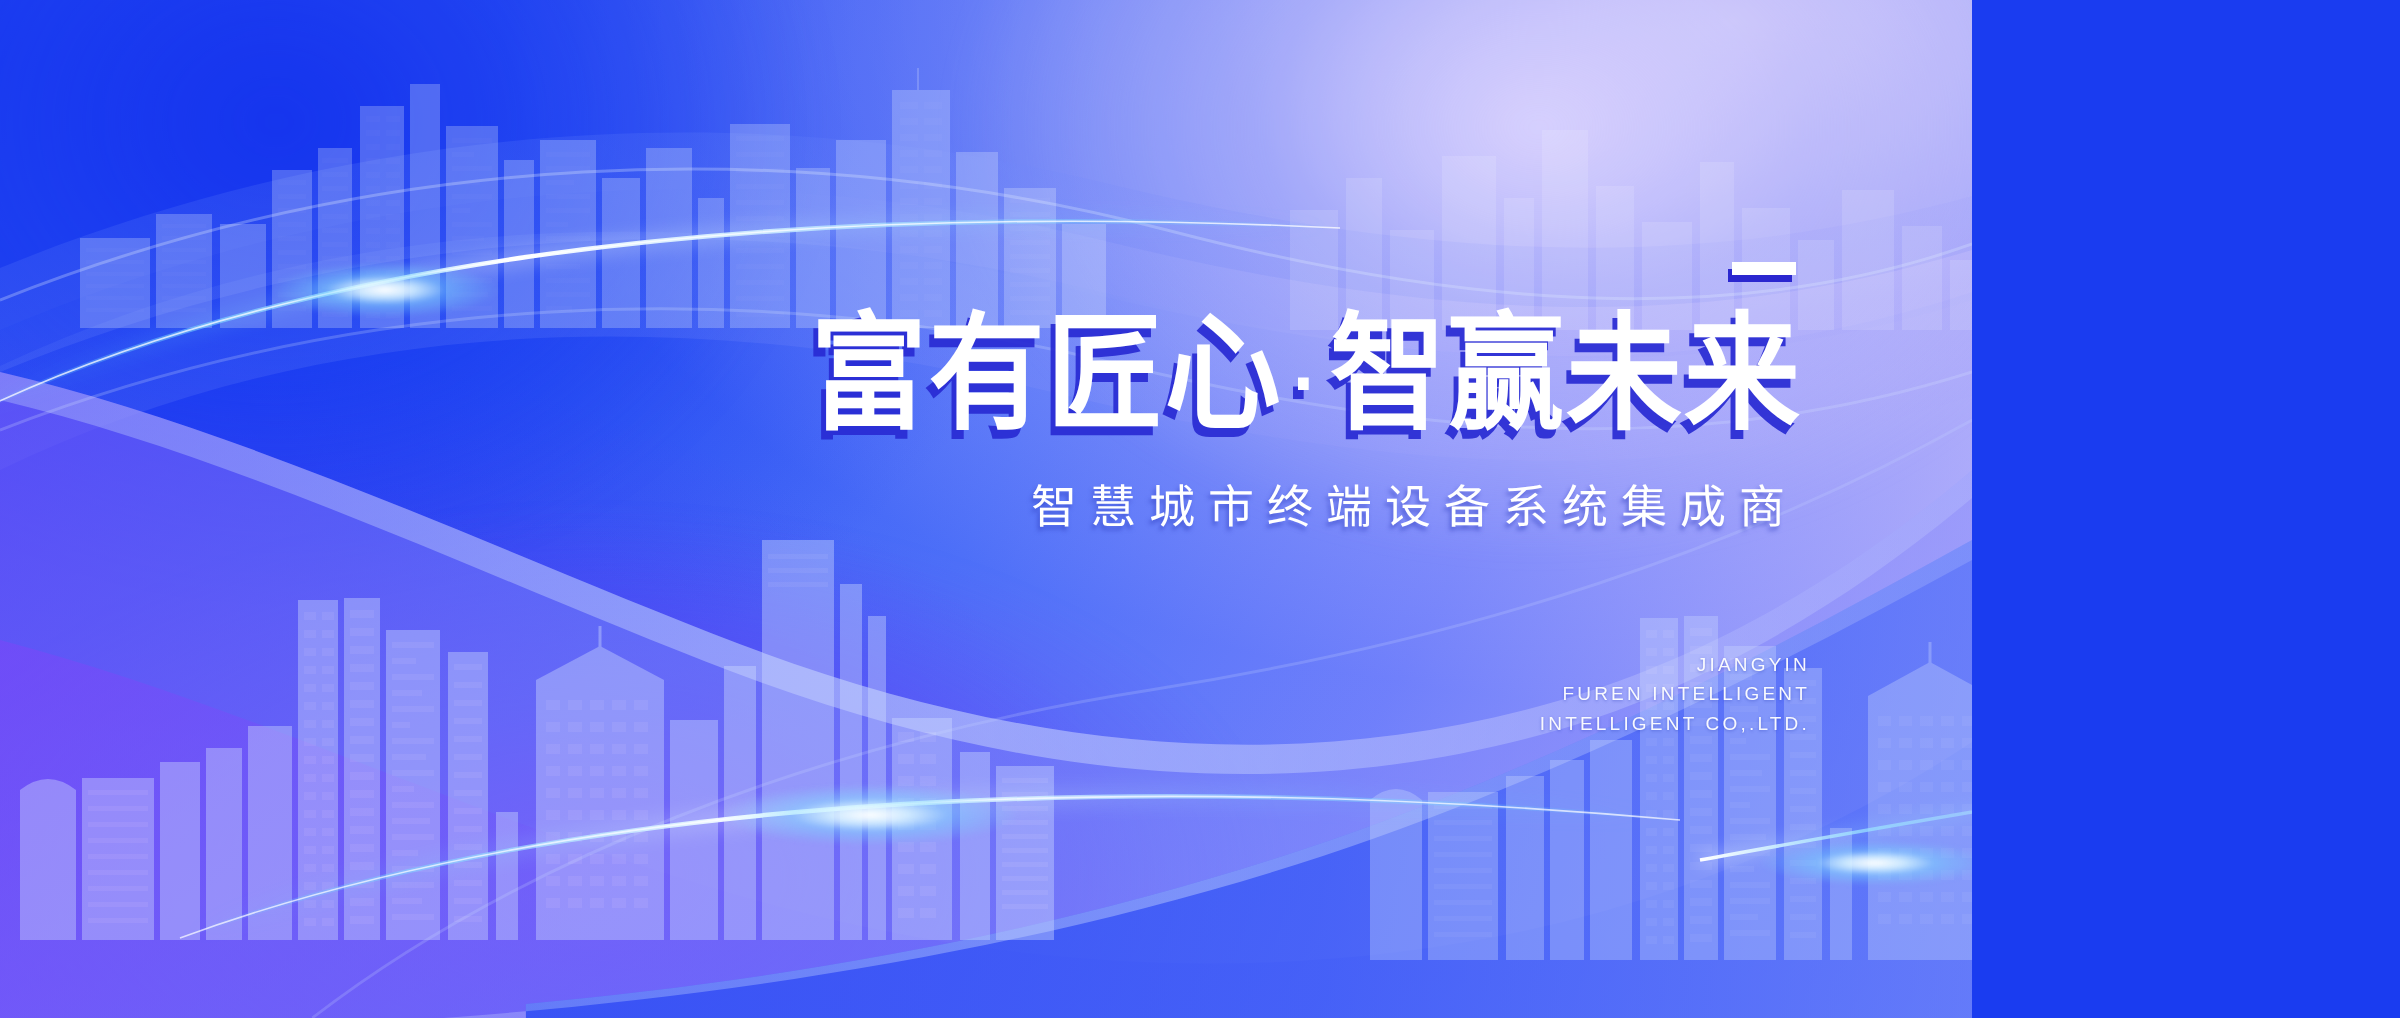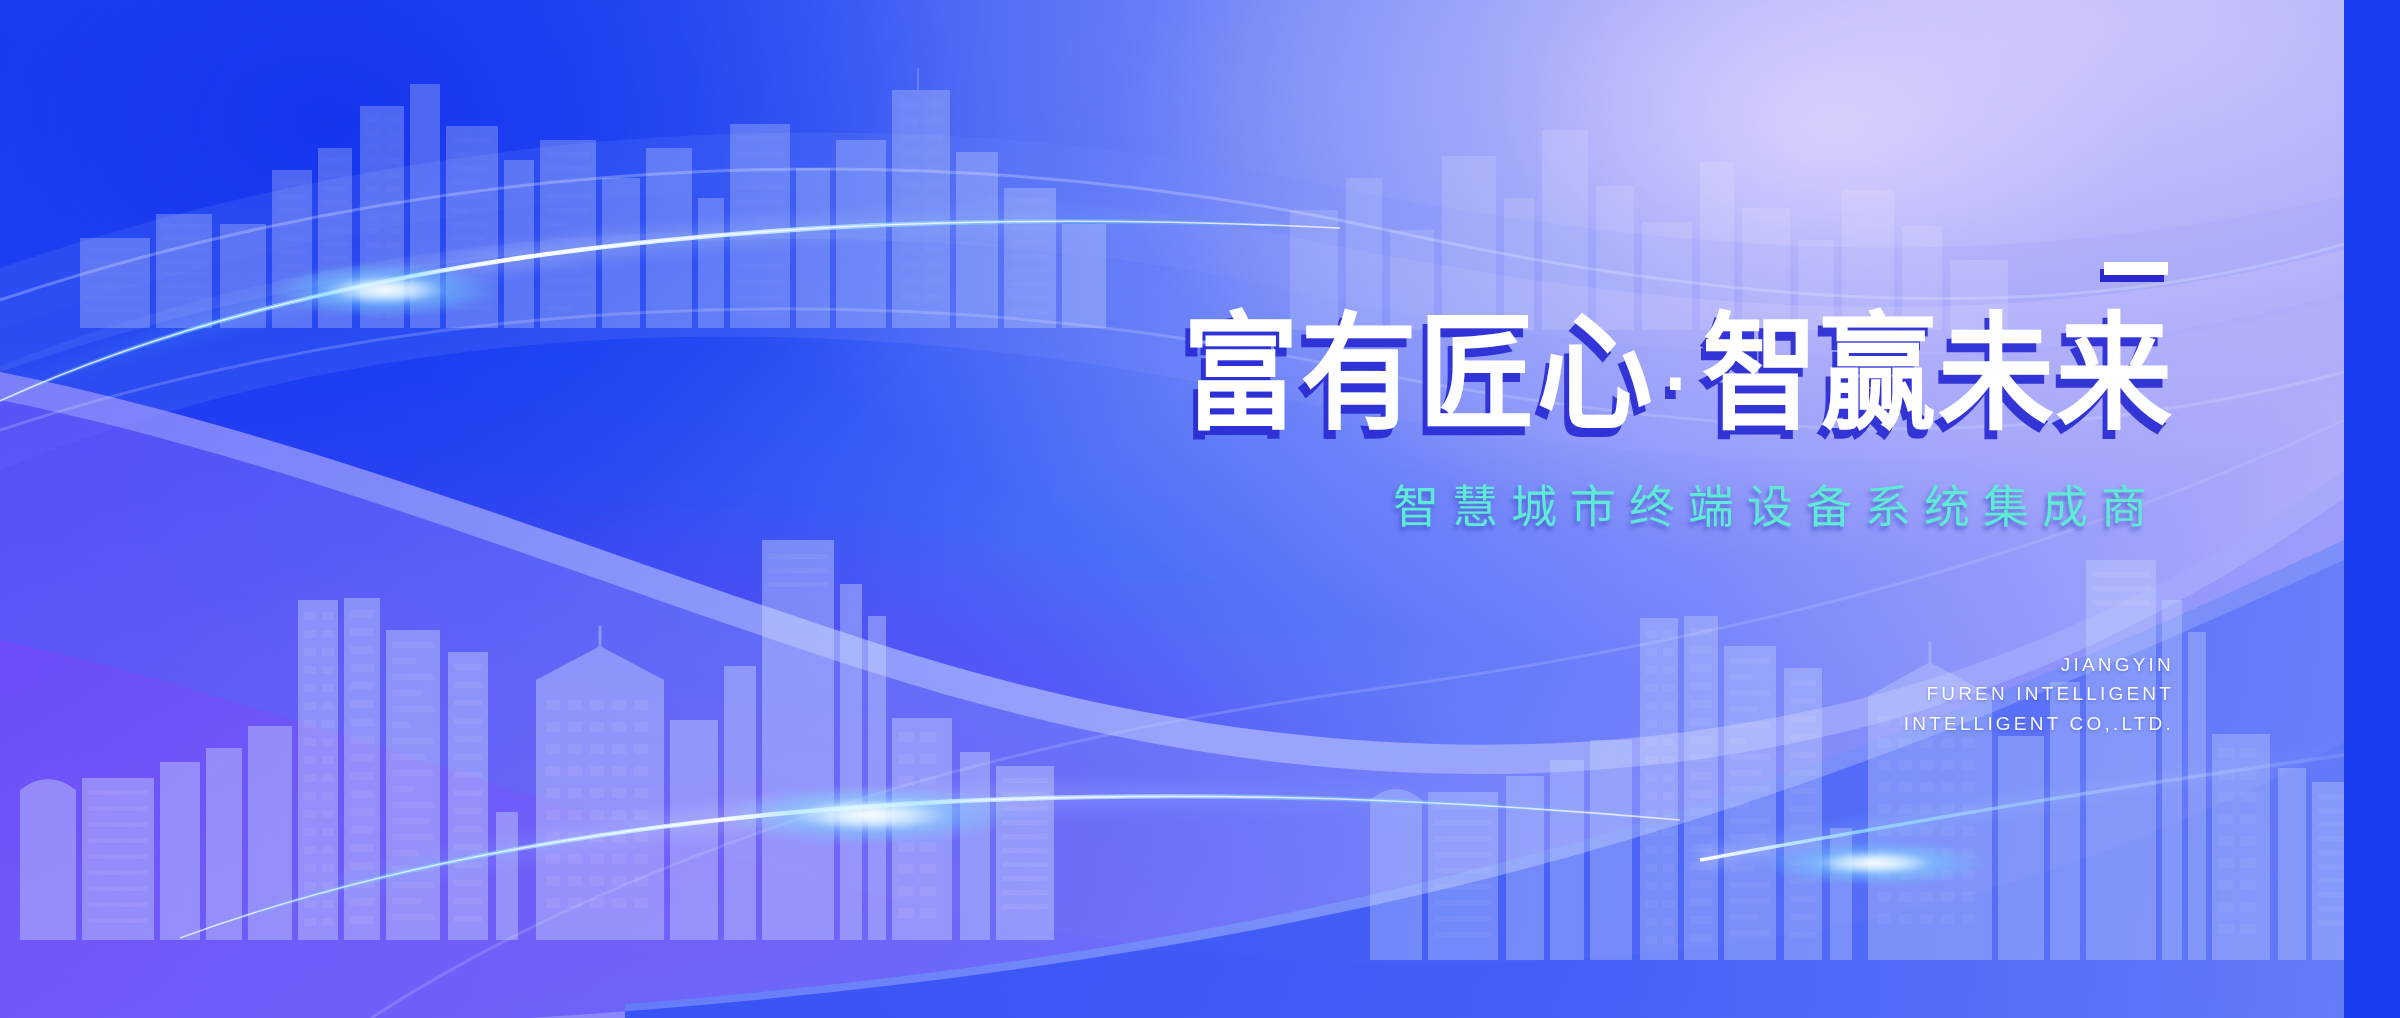--- a/index.html
+++ b/index.html
@@ -1,21 +1,21 @@
 <!DOCTYPE html>
 <html lang="zh-CN"><head>
 <meta charset="utf-8">
 <title>Banner</title>
 <style>
   html,body{margin:0;padding:0;background:#1a3cf0;}
   *{box-sizing:border-box;}
 
   .stage{
     position:relative;
-    width:2344px;
+    width:1972px;
     height:1018px;
     overflow:hidden;
     font-family:"Liberation Sans","DejaVu Sans",sans-serif;
     background:#2a4ef5;
   }
 
   
   .bg-base{
     position:absolute; inset:0;
     background:
@@ -100,33 +100,33 @@
     transform:scaleY(1.1);
     transform-origin:right center;
   }
   .headline .mid-dot{
     font-size:76px;
     padding:0 10px;
     vertical-align:middle;
   }
 
   .subhead{
-    margin:36px 12px 0 0;
-    color:#5eead4;
+    margin:36px 2px 0 0;
+    color:#ffffff;
     font-size:46px;
     font-weight:300;
     letter-spacing:13px;
     white-space:nowrap;
     text-shadow:-2px 4px 4px rgba(45,60,190,.55);
     padding-right:2px;
   }
 
   .company{
     position:absolute;
-    right:170px;
+    right:162px;
     top:650px;
     text-align:right;
     color:rgba(255,255,255,.95);
     font-size:19px;
     letter-spacing:3.2px;
     line-height:1.55;
     text-shadow:0 1px 3px rgba(40,60,180,.45);
   }
   .company div{ white-space:nowrap; }
 </style>

